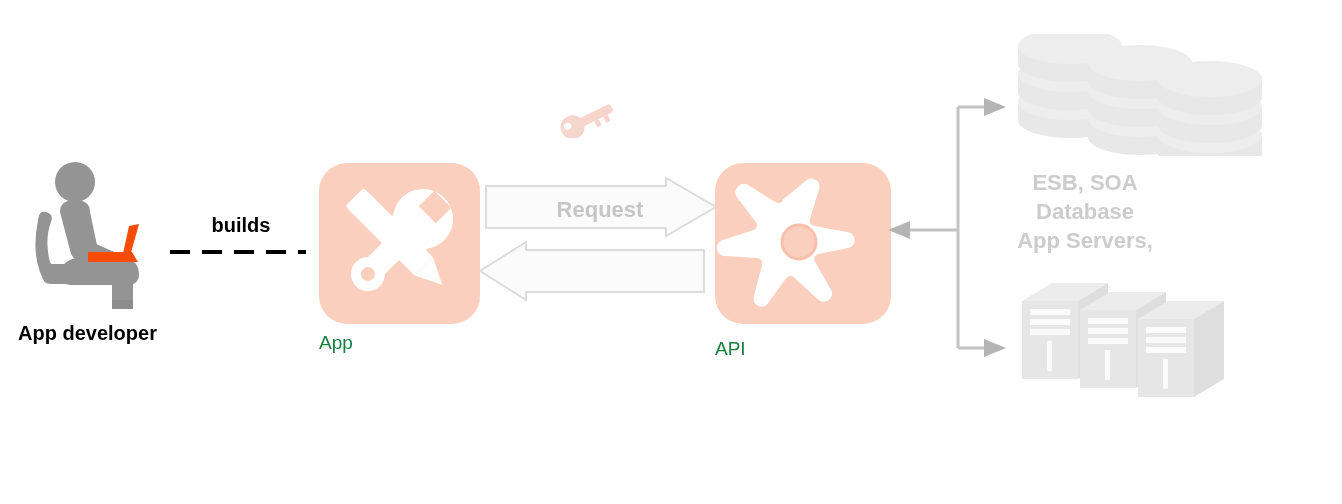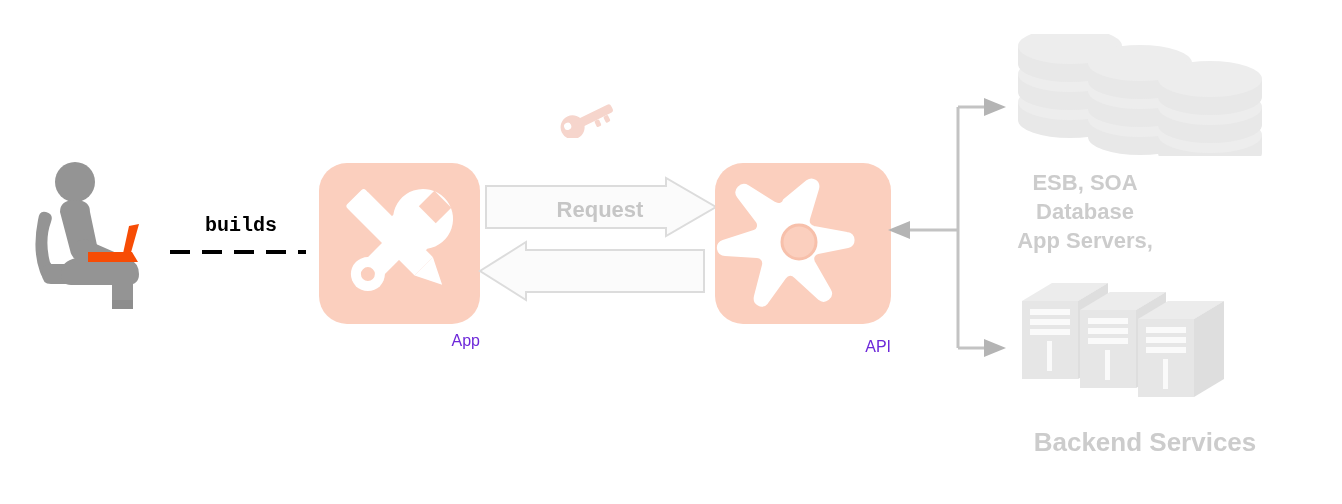--- a/index.html
+++ b/index.html
@@ -35,37 +35,36 @@
 
   
   #builds-label {
     left: 186px; top: 214px;
     width: 110px;
     text-align: center;
     font-size: 20px;
     font-weight: bold;
     color: #000000;
     white-space: nowrap;
-    font-family: Liberation Mono, monospace;
   }
   #builds-dash { left: 168px; top: 243px; width: 140px; height: 10px; }
 
   
   .node-box {
     border-radius: 28px;
     background: #fbcfbe;
   }
   #app-box { left: 319px; top: 163px; width: 161px; height: 161px; }
   #api-box { left: 715px; top: 163px; width: 176px; height: 161px; }
 
   .node-label {
-    font-size: 16px;
+    font-size: 19px;
     font-weight: normal;
-    color: #6d28d9;
-    text-align: right;
+    color: #15803d;
+    text-align: left;
     white-space: nowrap;
   }
   #app-label { left: 319px; top: 332px; width: 161px; }
   #api-label { left: 715px; top: 338px; width: 176px; }
 
   
   #api-key-icon { left: 556px; top: 98px; width: 62px; height: 40px; }
   #api-key-label {
     left: 498px; top: 142px;
     width: 180px;
@@ -133,20 +132,21 @@
       <path d="M46 82 q10 -6 20 2 l32 14 q11 5 11 16 q0 11 -12 11 l-56 0 q-10 0 -10 -11 q0 -13 15 -16 z" fill="#949494"></path>
 
       <rect x="82" y="110" width="21" height="38" rx="2" fill="#949494"></rect>
 
       <path d="M82 140 l21 0 l0 9 l-21 0 z" fill="#8d8d8d"></path>
 
       <path d="M99 66 l10 -2 l-9 32 l-8 2 z" fill="#f74c05"></path>
       <path d="M58 92 l44 0 l6 10 l-50 0 z" fill="#f74c05"></path>
     </svg>
   </div>
+  <div class="abs" id="developer-label">App developer</div>
 
   <div class="abs" id="builds-label">builds</div>
   <div class="abs" id="builds-dash">
     <svg width="140" height="10" viewBox="0 0 140 10" xmlns="http://www.w3.org/2000/svg">
       <line x1="2" y1="5" x2="138" y2="5" stroke="#000000" stroke-width="4" stroke-dasharray="20 12" stroke-linecap="butt"></line>
     </svg>
   </div>
 
   <div class="abs node-box" id="app-box">
     <svg width="161" height="161" viewBox="0 0 161 161" xmlns="http://www.w3.org/2000/svg">
@@ -303,15 +303,14 @@
           <rect x="8" y="46" width="40" height="6" fill="#fafafa"></rect>
 
           <rect x="25" y="58" width="5" height="30" fill="#fafafa"></rect>
         </g>
       </defs>
       <use href="#srv-unit" x="0" y="0"></use>
       <use href="#srv-unit" x="58" y="9"></use>
       <use href="#srv-unit" x="116" y="18"></use>
     </svg>
   </div>
-  <div class="abs" id="backend-label">Backend Services</div>
 
 </div>
 
 </body></html>

